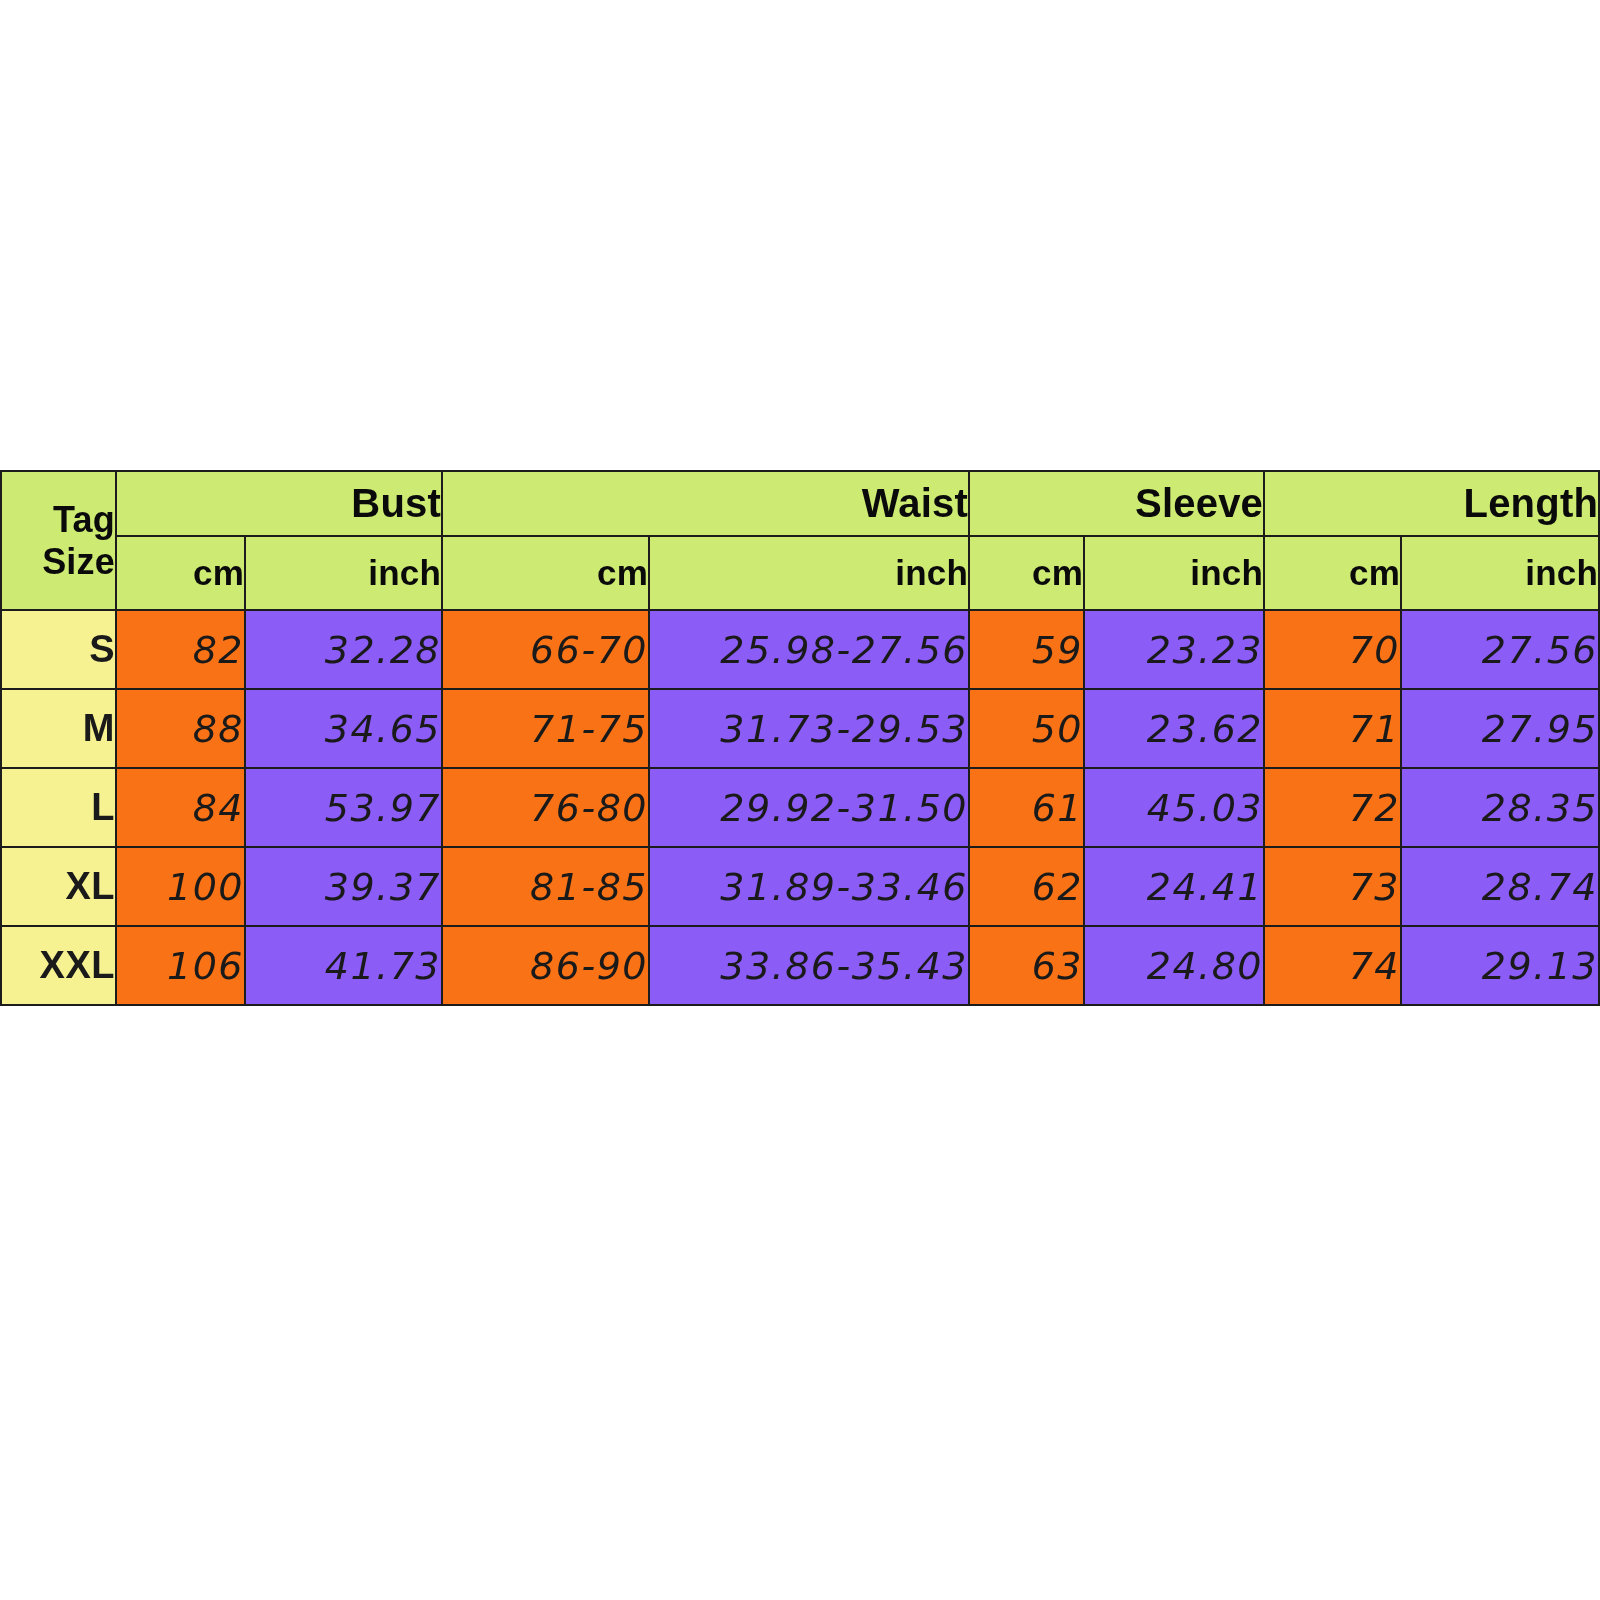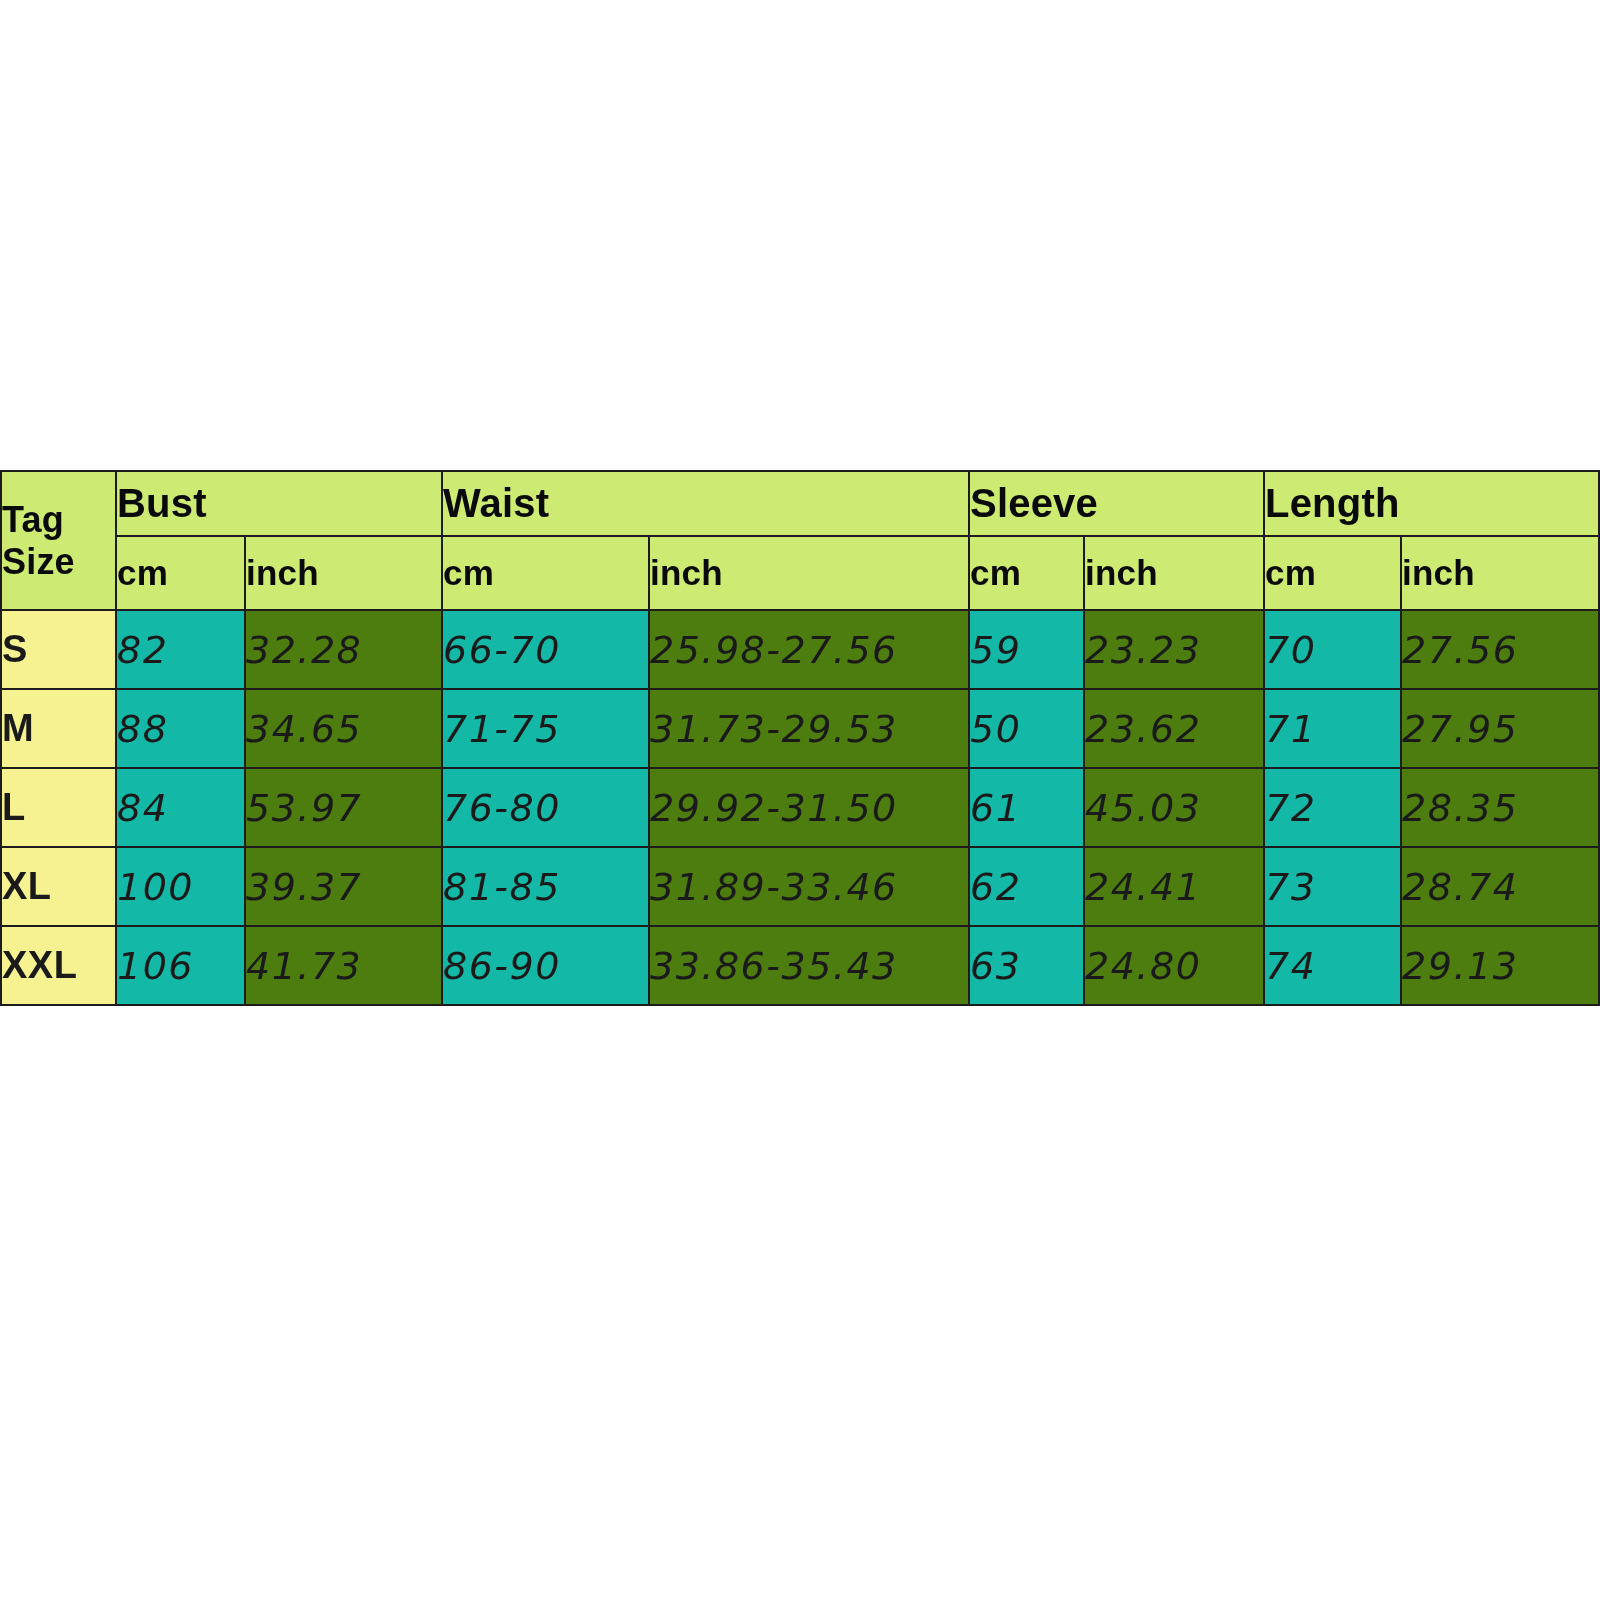--- a/index.html
+++ b/index.html
@@ -32,21 +32,21 @@
     border-collapse: collapse;
     table-layout: fixed;
     width: 1598px;
     background: #ffffff;
   }
 
   table.size-table td,
   table.size-table th {
     border: 2px solid #1c1c1c;
     padding: 0;
-    text-align: left;
+    text-align: right;
     vertical-align: middle;
     box-sizing: border-box;
   }
 
   
   .hdr {
     background: #cdea72;
     color: #0a0a0a;
     font-family: "Liberation Sans", sans-serif;
     font-weight: bold;
@@ -76,24 +76,24 @@
   }
   .cell-size {
     background: #f7f291;
     font-family: "Liberation Sans", sans-serif;
     font-weight: bold;
     font-style: normal;
     font-size: 38px;
     letter-spacing: 0.5px;
   }
   .cell-cm {
-    background: #14b8a6;
+    background: #f97316;
   }
   .cell-inch {
-    background: #4d7c0f;
+    background: #8b5cf6;
   }
 
   
   col.c-tag    { width: 115px; }
   col.c-bcm    { width: 129px; }
   col.c-binch  { width: 197px; }
   col.c-wcm    { width: 207px; }
   col.c-winch  { width: 320px; }
   col.c-scm    { width: 115px; }
   col.c-sinch  { width: 180px; }

